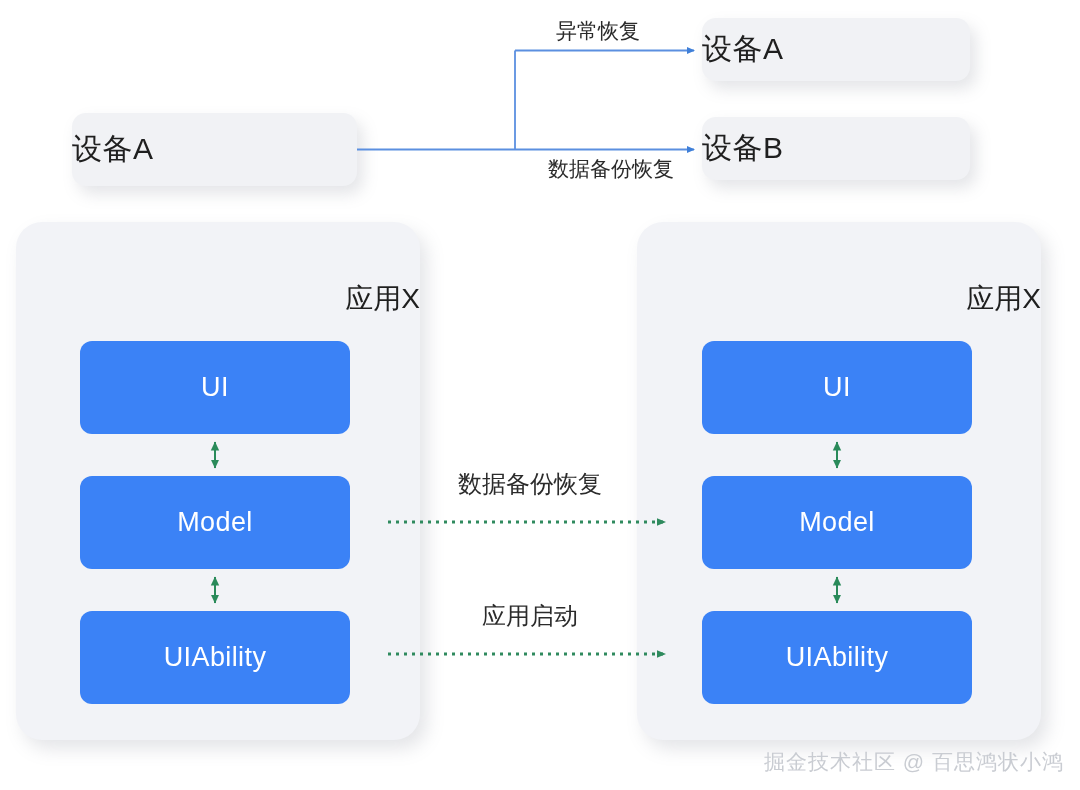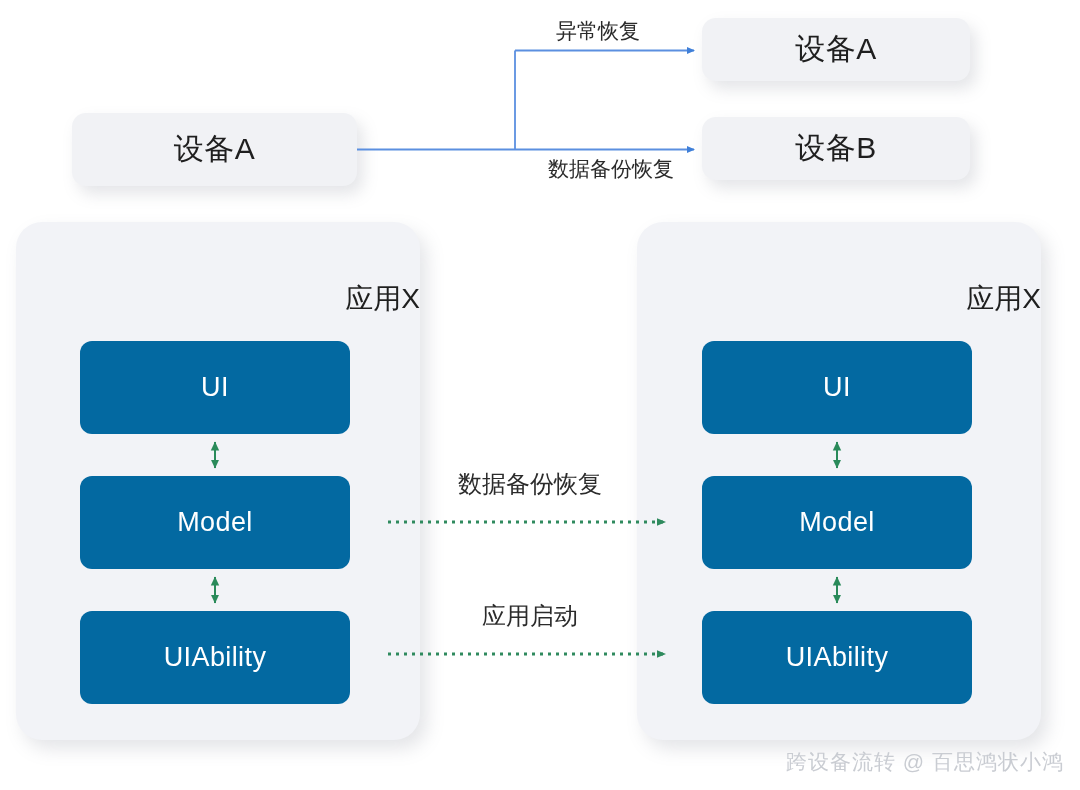--- a/index.html
+++ b/index.html
@@ -21,21 +21,20 @@
   }
 
   
   .device-card {
     position: absolute;
     background: #f1f2f5;
     border-radius: 14px;
     box-shadow: 6px 8px 16px rgba(120, 126, 140, 0.20);
     display: flex;
     align-items: center;
-    justify-content: center;
     color: #1f1f1f;
     font-size: 30px;
     letter-spacing: 0.5px;
   }
 
   .app-card {
     position: absolute;
     background: #f2f3f7;
     border-radius: 26px;
     box-shadow: 7px 9px 18px rgba(120, 126, 140, 0.20);
@@ -44,21 +43,21 @@
     position: absolute;
     left: 0;
     right: 0;
     text-align: right;
     font-size: 28px;
     color: #1f1f1f;
   }
 
   .layer-box {
     position: absolute;
-    background: #0369a1;
+    background: #3b82f6;
     border-radius: 12px;
     display: flex;
     align-items: center;
     justify-content: center;
     color: #ffffff;
     font-size: 27px;
     letter-spacing: 0.4px;
   }
 
   .edge-label {
@@ -184,15 +183,15 @@
       <path d="M837,468 L837,442" marker-end="url(#greenArrowUp)"></path>
       <path d="M837,442 L837,468" marker-end="url(#greenArrowDown)"></path>
       <path d="M837,603 L837,577" marker-end="url(#greenArrowUp)"></path>
       <path d="M837,577 L837,603" marker-end="url(#greenArrowDown)"></path>
     </g>
 
     <path d="M388,522 L665,522" stroke="#2f8a5e" stroke-width="3" stroke-dasharray="3 5" stroke-linecap="butt" fill="none" marker-end="url(#greenArrowEnd)"></path>
     <path d="M388,654 L665,654" stroke="#2f8a5e" stroke-width="3" stroke-dasharray="3 5" stroke-linecap="butt" fill="none" marker-end="url(#greenArrowEnd)"></path>
   </svg>
 
-  <div class="watermark">跨设备流转 @ 百思鸿状小鸿</div>
+  <div class="watermark">掘金技术社区 @ 百思鸿状小鸿</div>
 
 </div>
 
 </body></html>

